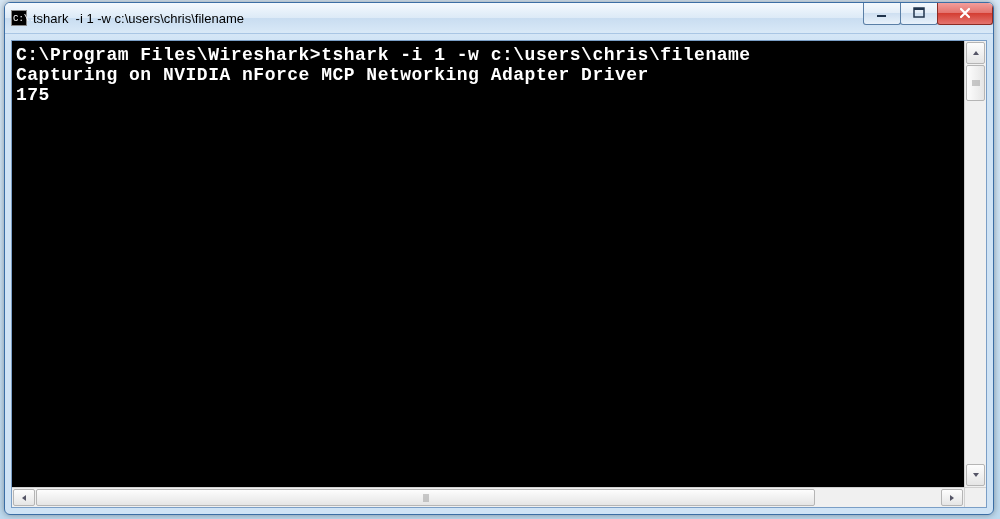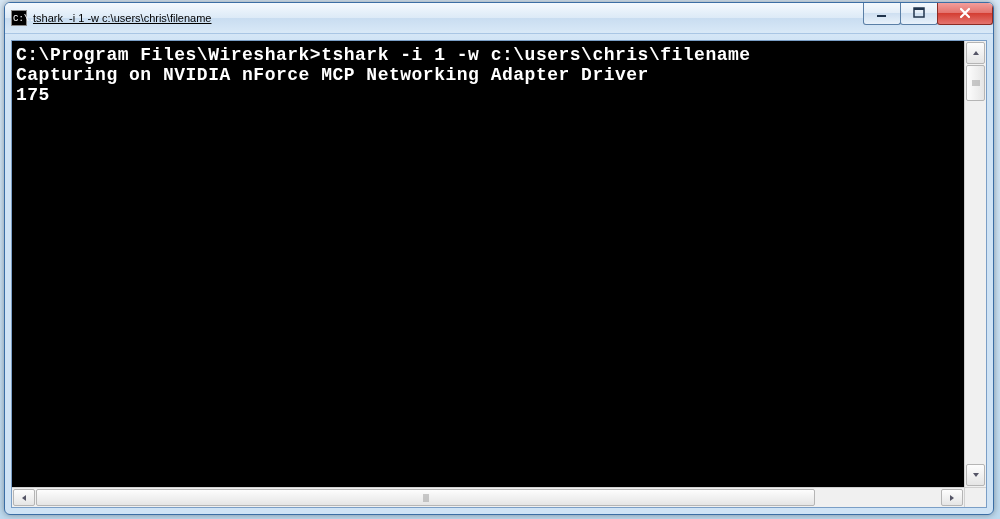--- a/index.html
+++ b/index.html
@@ -48,24 +48,23 @@
     font-family: "Courier New", monospace;
     font-size: 9px;
     line-height: 16px;
     text-align: left;
     padding-left: 1px;
     box-sizing: border-box;
     margin-right: 6px;
   }
 
   .title-text {
-    font-size: 11px;
+    font-size: 13px;
     color: #000;
     white-space: pre;
-    text-decoration: underline;
   }
 
   .win-buttons {
     position: absolute;
     right: 0;
     top: -1px;
     display: flex;
     height: 22px;
   }
 

